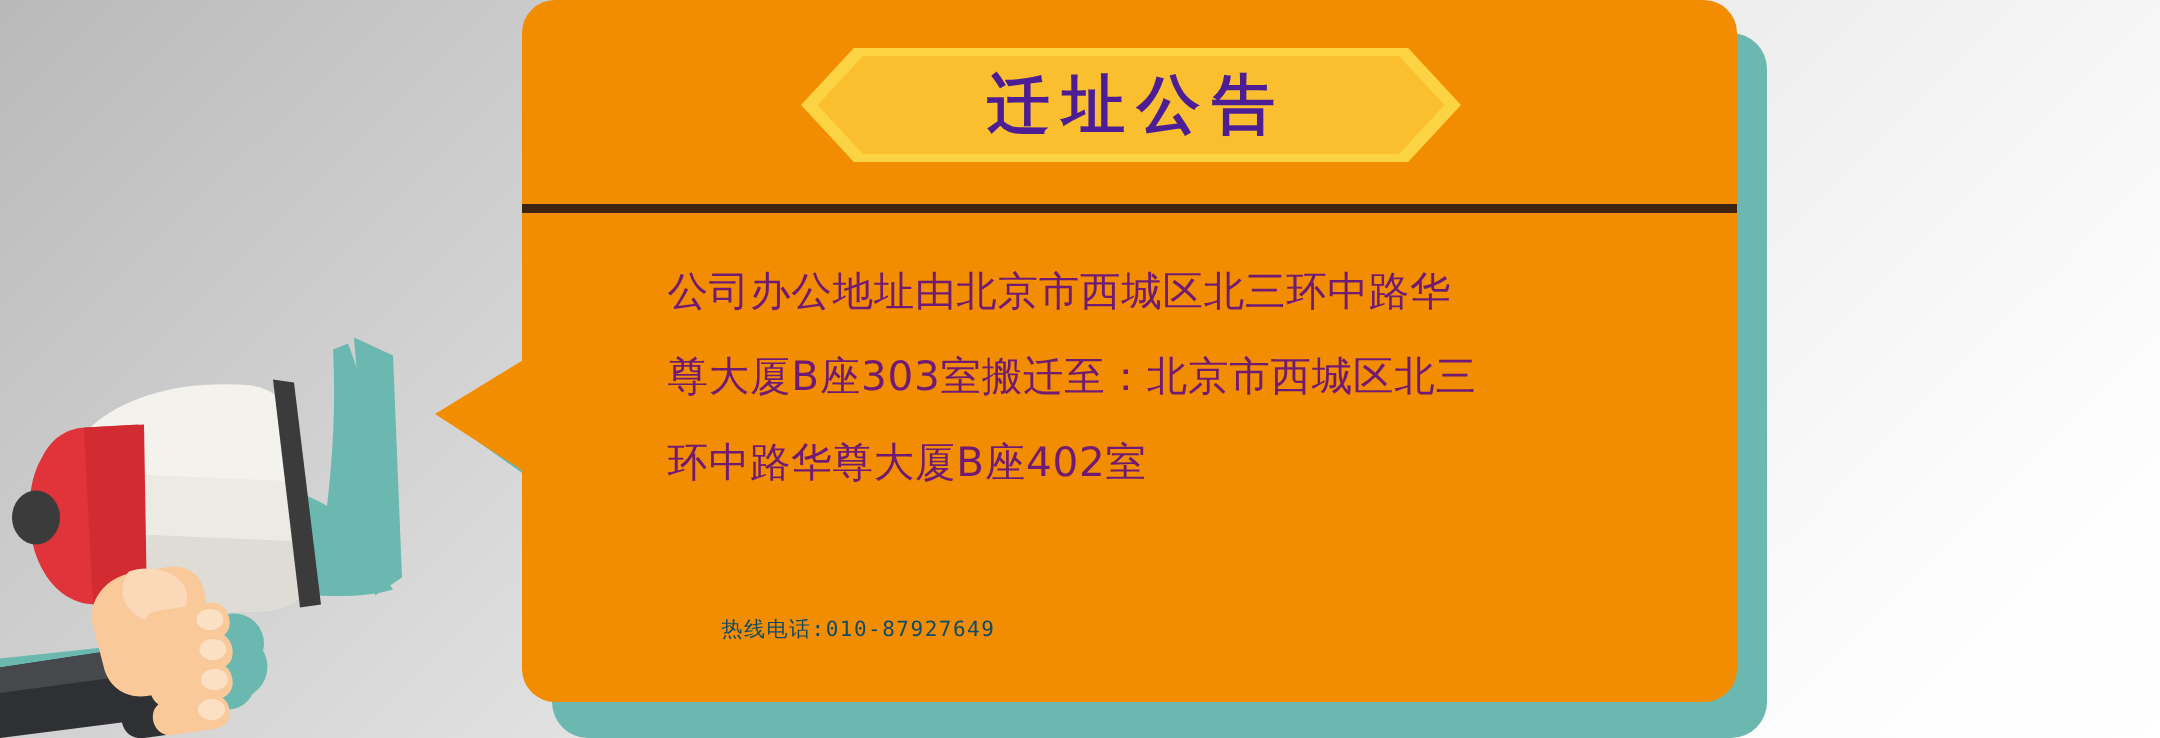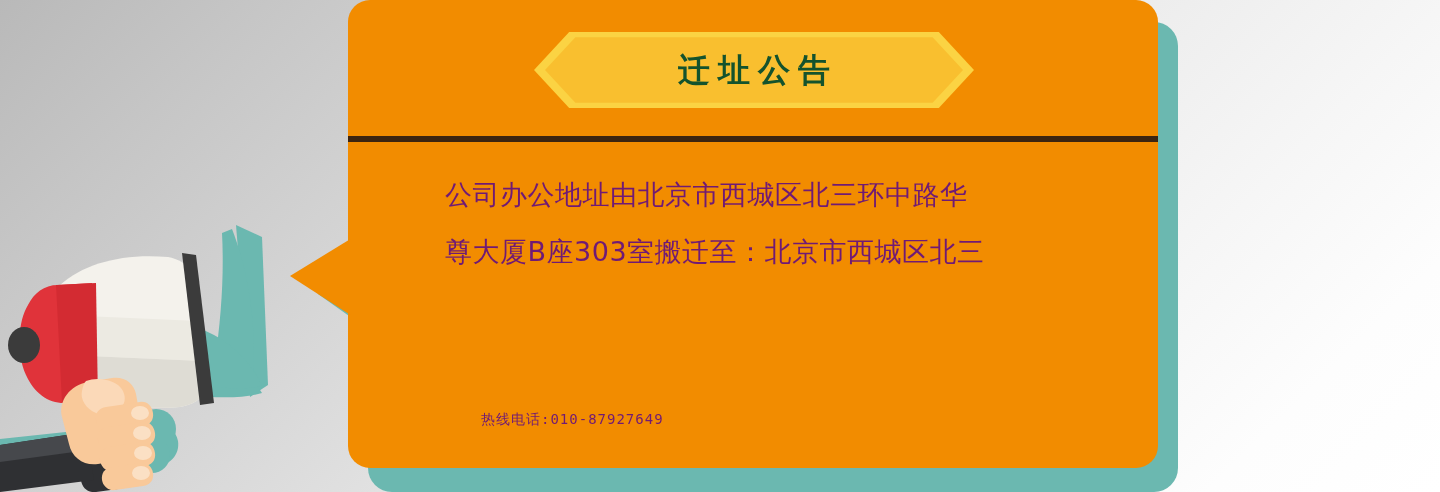--- a/index.html
+++ b/index.html
@@ -90,25 +90,25 @@
     background: #f9bf2f;
     clip-path: polygon(9.4% 7%, 90.6% 7%, 97.5% 50%, 90.6% 93%, 9.4% 93%, 2.5% 50%);
   }
   .ribbon-title {
     position: absolute;
     inset: 0;
     display: flex;
     align-items: center;
     justify-content: center;
     font-family: "DejaVu Sans", sans-serif;
-    font-size: 32px;
+    font-size: 42px;
     font-weight: 700;
     letter-spacing: 8px;
     text-indent: 8px;
-    color: #14532d;
+    color: #4c1d95;
     line-height: 1;
     text-align: right;
   }
 
   
   .divider {
     position: absolute;
     left: 0;
     top: 136px;
     width: 810px;
@@ -140,21 +140,21 @@
     width: 810px;
     height: 34px;
     z-index: 6;
     display: flex;
     align-items: center;
   }
   .footer-item {
     position: absolute;
     font-family: "DejaVu Sans Mono", monospace;
     font-size: 14px;
-    color: #701a75;
+    color: #0c4a6e;
     letter-spacing: 1px;
     white-space: nowrap;
   }
   .footer-hotline { left: 133px; top: 6px; }
   .footer-qq { left: 502px; top: 6px; }
 
   
   .megaphone {
     position: absolute;
     left: 0px;
@@ -250,20 +250,21 @@
       <div class="ribbon-outer"></div>
       <div class="ribbon-inner"></div>
       <div class="ribbon-title">迁址公告</div>
     </div>
 
     <div class="divider"></div>
 
     <div class="body-text">
       <div>公司办公地址由北京市西城区北三环中路华</div>
       <div>尊大厦B座303室搬迁至：北京市西城区北三</div>
+      <div>环中路华尊大厦B座402室</div>
     </div>
 
     <div class="footer">
       <div class="footer-item footer-hotline">热线电话:010-87927649</div>
     </div>
 
   </div>
 
 </div>
 

